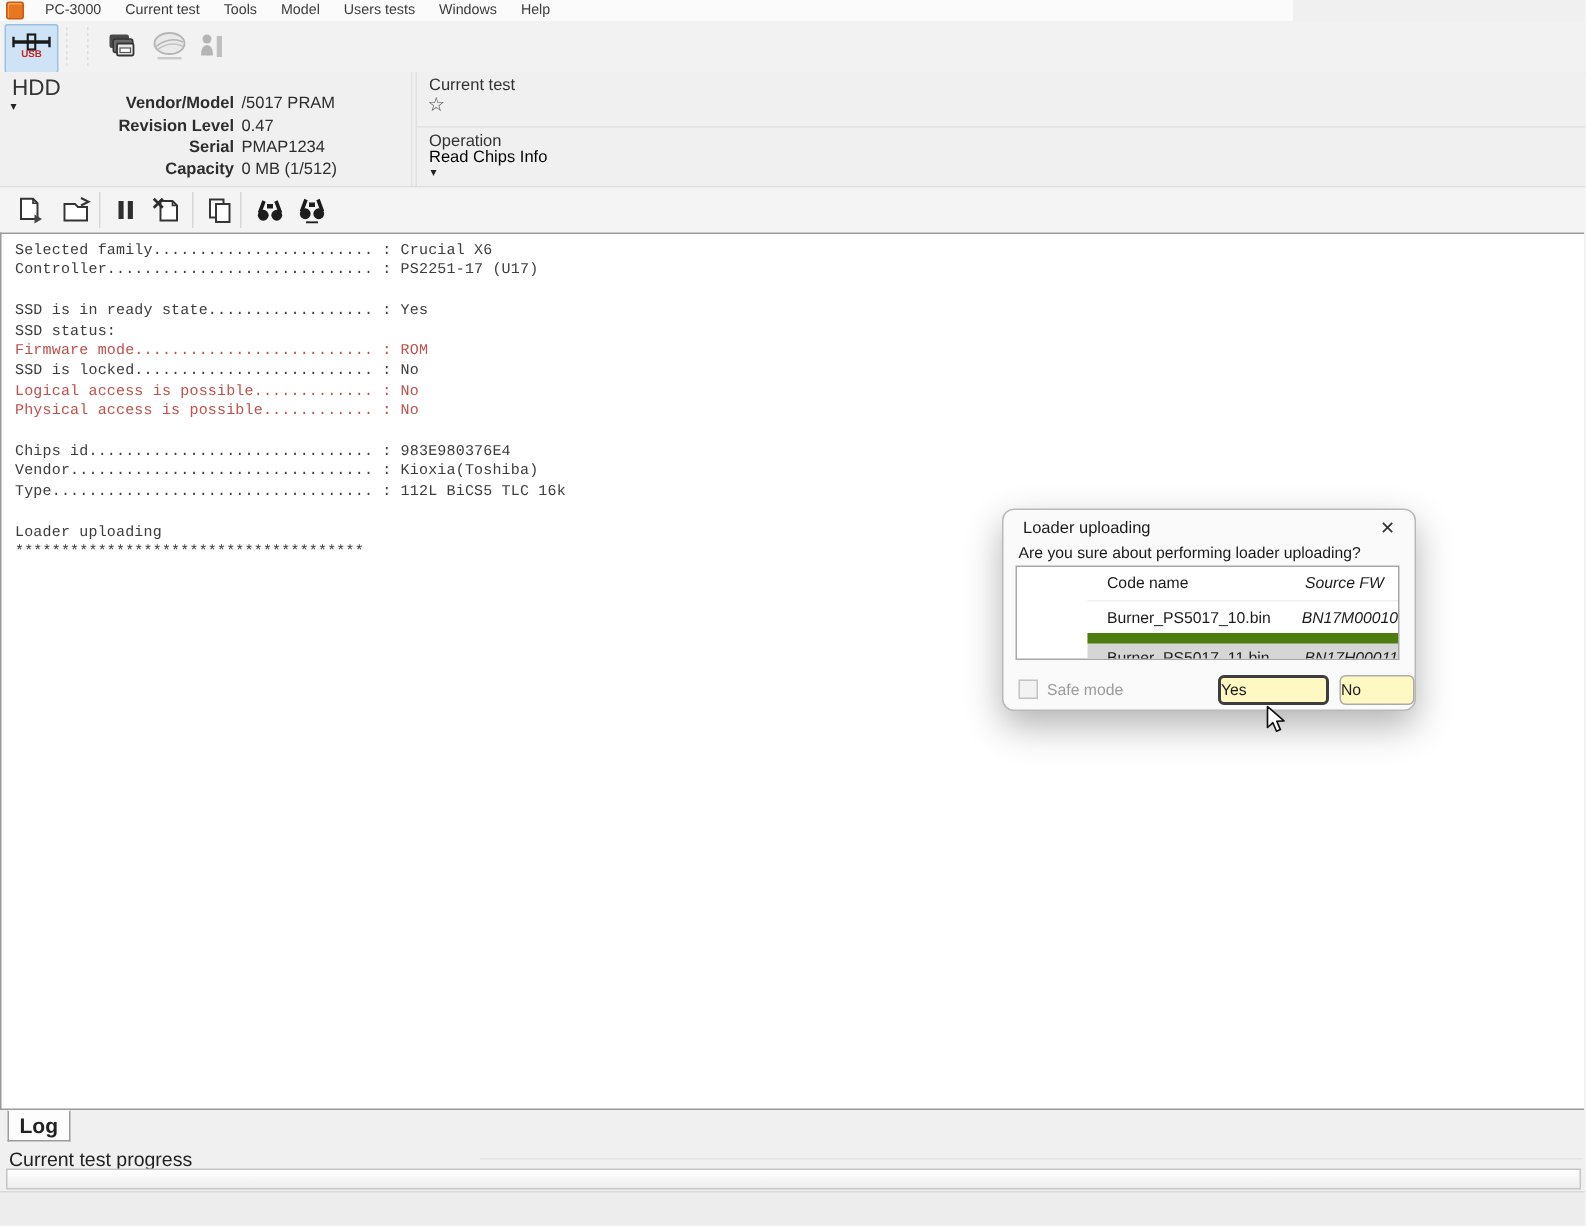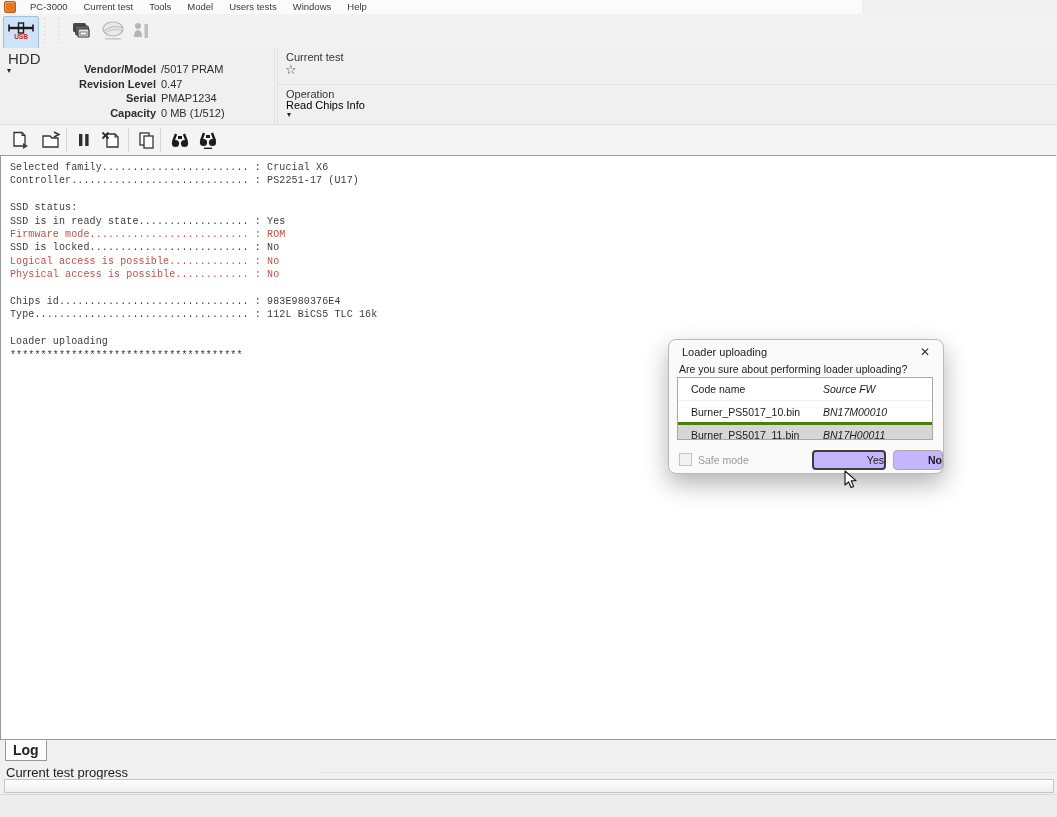--- a/index.html
+++ b/index.html
@@ -64,33 +64,33 @@
     background:linear-gradient(#ffffff,#eeeeee);}
   .footer{position:absolute;left:0;right:0;top:794px;height:23px;background:#ededed;border-top:1px solid #d9d9d9;}
   
   .dialog{position:absolute;left:668px;top:339px;width:274px;height:133px;background:#fafafa;
     border:1px solid #b9b9b9;border-radius:8px;box-shadow:0 10px 24px rgba(0,0,0,.3);z-index:10;}
   .dlg-title{position:absolute;left:13px;top:6px;font-size:11px;color:#1b1b1b;}
   .dlg-close{position:absolute;right:10px;top:4px;font-size:12px;color:#333;width:16px;height:16px;
     text-align:center;line-height:16px;}
   .dlg-prompt{position:absolute;left:10px;top:23px;font-size:10.5px;color:#1b1b1b;white-space:nowrap;}
   .listbox{position:absolute;left:8px;top:37px;width:256px;height:63px;background:#fff;
-    border:1px solid #a8a8a8;box-sizing:border-box;overflow:hidden;}
+    border:1px solid #a8a8a8;box-sizing:border-box;overflow:hidden;padding-left:47px;}
   .lb-row{display:flex;height:21px;align-items:center;font-size:10.5px;color:#1b1b1b;}
   .lb-row.header{height:22px;border-bottom:1px solid #f0f0f0;}
   .lb-cell-code{width:132px;padding-left:13px;white-space:nowrap;overflow:hidden;}
   .lb-cell-fw{white-space:nowrap;font-style:italic;}
-  .lb-row.sel{background:#d6d6d6;border-top:3px solid #4d7c0f;border-bottom:1px solid #bdbdbd;height:19px;}
+  .lb-row.sel{background:#d6d6d6;border-top:7px solid #4d7c0f;border-bottom:1px solid #bdbdbd;height:19px;}
   .dlg-footer{position:absolute;left:8px;right:8px;top:110px;height:20px;}
   .safe-check{position:absolute;left:2px;top:3px;display:flex;align-items:center;font-size:10.5px;color:#9b9b9b;}
   .safe-box{width:11px;height:11px;border:1px solid #c3c3c3;background:#f2f2f2;margin-right:6px;}
-  .btn{position:absolute;top:0;height:20px;font-size:10.5px;color:#1b1b1b;background:#c4b5fd;
-    border:1px solid #ababab;border-radius:4px;text-align:right;line-height:18px;box-sizing:border-box;}
+  .btn{position:absolute;top:0;height:20px;font-size:10.5px;color:#1b1b1b;background:#fef9c3;
+    border:1px solid #ababab;border-radius:4px;text-align:left;line-height:18px;box-sizing:border-box;}
   .btn-yes{left:135px;width:74px;border:2px solid #3d3d3d;line-height:16px;}
-  .btn-no{left:216px;width:50px;font-weight:bold;}
+  .btn-no{left:216px;width:50px;}
   .cursor{position:absolute;left:175px;top:130px;z-index:20;}
 </style>
 </head>
 <body>
 
 <div class="menubar">
   <div class="app-icon"></div>
   <div id="menu-items" style="display:flex;">
       <span class="menu-item">PC-3000</span>
       <span class="menu-item">Current test</span>
@@ -226,28 +226,29 @@
       <rect x="5" y="15.6" width="8" height="1.4" fill="#1c1c1c"></rect>
     </svg>
   </div>
 </div>
 
 <div class="log-area">
   <div id="log-lines">
       <div class="log-line">Selected family........................ : Crucial X6</div>
       <div class="log-line">Controller............................. : PS2251-17 (U17)</div>
       <div class="log-line">&nbsp;</div>
+      <div class="log-line">SSD is in ready state.................. : Yes</div>
       <div class="log-line">SSD status:</div>
-      <div class="log-line">SSD is in ready state.................. : Yes</div>
       <div class="log-line red">Firmware mode.......................... : ROM</div>
       <div class="log-line">SSD is locked.......................... : No</div>
       <div class="log-line red">Logical access is possible............. : No</div>
       <div class="log-line red">Physical access is possible............ : No</div>
       <div class="log-line">&nbsp;</div>
       <div class="log-line">Chips id............................... : 983E980376E4</div>
+      <div class="log-line">Vendor................................. : Kioxia(Toshiba)</div>
       <div class="log-line">Type................................... : 112L BiCS5 TLC 16k</div>
       <div class="log-line">&nbsp;</div>
       <div class="log-line">Loader uploading</div>
       <div class="log-line">**************************************</div>
     </div>
 </div>
 
 <div class="log-tab">Log</div>
 <div class="progress-label">Current test progress</div>
 <div class="label-rule"></div>

